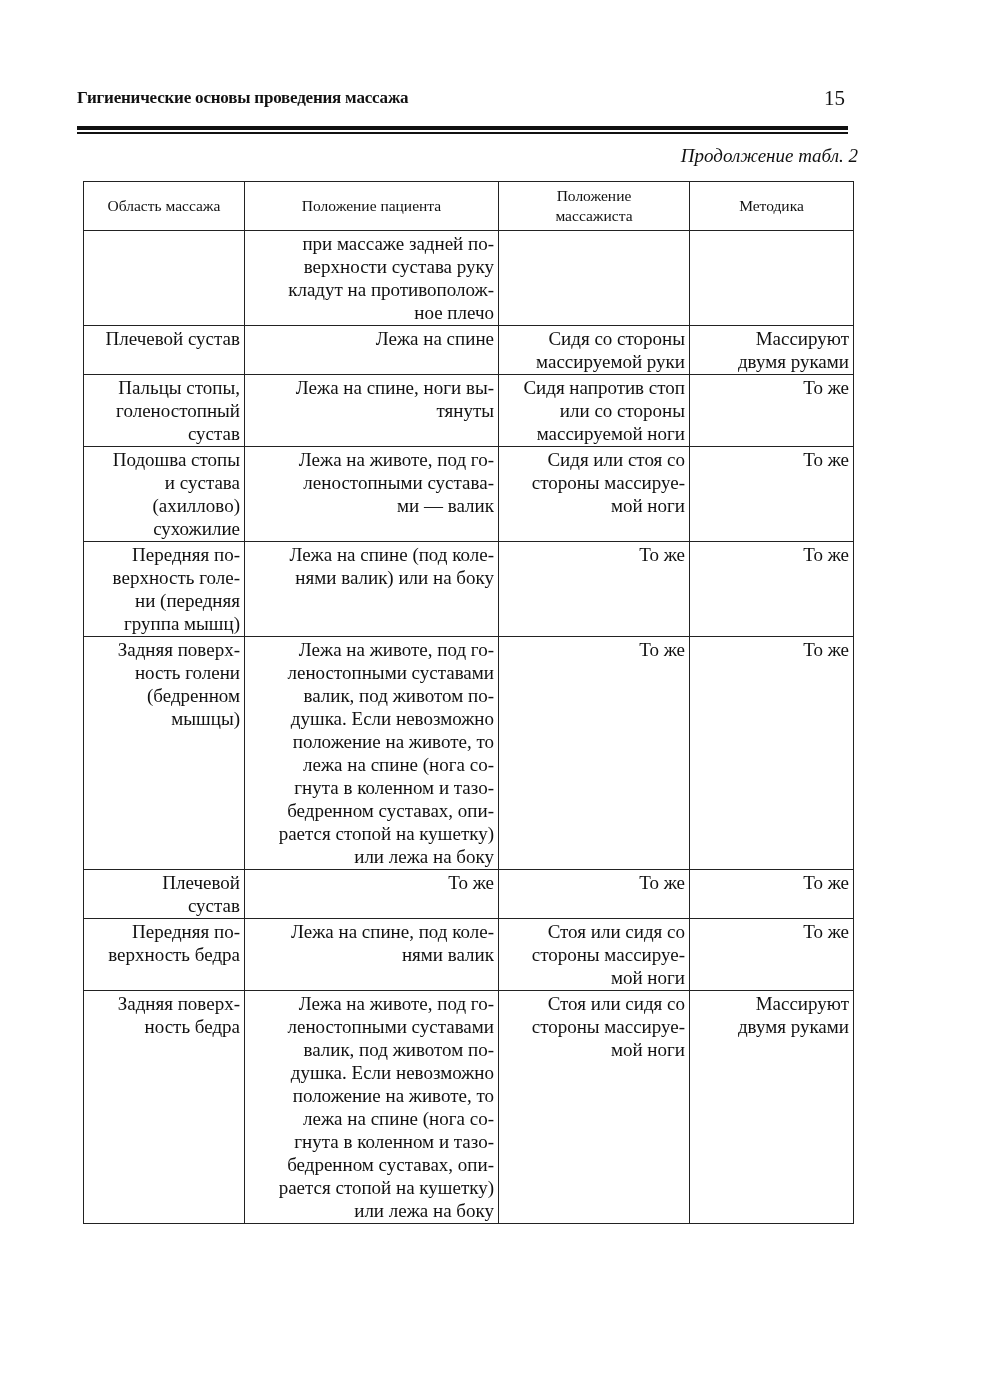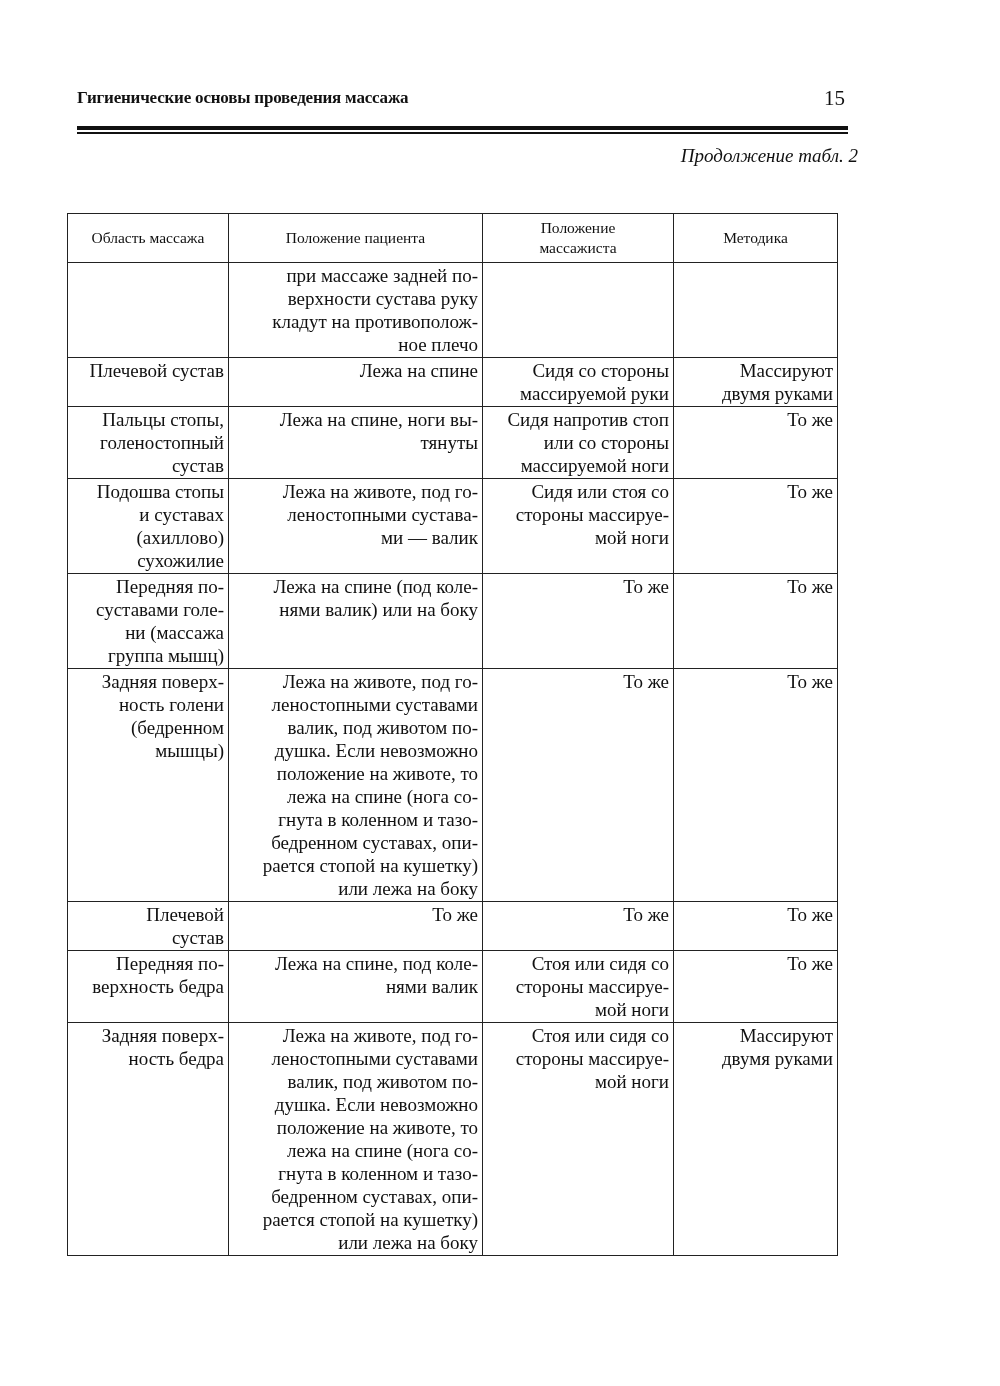--- a/index.html
+++ b/index.html
@@ -5,22 +5,22 @@
   html, body { margin:0; padding:0; background:#fff; }
   body { width:1000px; height:1386px; position:relative; overflow:hidden;
          font-family:"Liberation Serif", "DejaVu Serif", serif; color:#111; }
   .running-head { position:absolute; left:77px; top:86px; width:770px; height:26px;text-align:center; }
   .rh-title { position:absolute; left:0; top:2px; font-weight:bold; font-size:17px; letter-spacing:-0.2px; }
   .rh-page { position:absolute; right:2px; top:0; font-weight:normal; font-size:21px; }
   .rule { position:absolute; left:77px; width:771px; background:#111; }
   .rule.thick { top:126px; height:4px; }
   .rule.thin { top:132px; height:2px; }
   .caption { position:absolute; right:142px; top:145px; font-style:italic; font-size:19px; }
-  table { position:absolute; left:67px; top:181px; width:770px; border-collapse:collapse;
-          font-size:19px; line-height:23px; table-layout:fixed;margin-top:32px; }
+  table { position:absolute; left:83px; top:181px; width:770px; border-collapse:collapse;
+          font-size:19px; line-height:23px; table-layout:fixed; }
   td, th { border:1.5px solid #222; vertical-align:top; padding:1px 4px 1px 4px; text-align:right; }
   th { font-weight:normal; font-size:15.5px; line-height:20px; text-align:center; vertical-align:middle; height:46px; }
   col.c1 { width:161px; } col.c2 { width:254px; } col.c3 { width:191px; } col.c4 { width:164px; }
   td.section { font-style:italic; text-align:center; padding:0; line-height:24px; }
   .lines span { display:block; white-space:nowrap; }
 </style>
 </head>
 <body>
 
 <div class="running-head">
@@ -93,43 +93,43 @@
           <span>или со стороны</span>
           <span>массируемой ноги</span>
         </td>
         <td class="lines">
           <span>То же</span>
         </td>
       </tr>
       <tr>
         <td class="lines">
           <span>Подошва стопы</span>
-          <span>и суставах</span>
+          <span>и сустава</span>
           <span>(ахиллово)</span>
           <span>сухожилие</span>
         </td>
         <td class="lines">
           <span>Лежа на животе, под го-</span>
           <span>леностопными сустава-</span>
           <span>ми — валик</span>
         </td>
         <td class="lines">
           <span>Сидя или стоя со</span>
           <span>стороны массируе-</span>
           <span>мой ноги</span>
         </td>
         <td class="lines">
           <span>То же</span>
         </td>
       </tr>
       <tr>
         <td class="lines">
           <span>Передняя по-</span>
-          <span>суставами голе-</span>
-          <span>ни (массажа</span>
+          <span>верхность голе-</span>
+          <span>ни (передняя</span>
           <span>группа мышц)</span>
         </td>
         <td class="lines">
           <span>Лежа на спине (под коле-</span>
           <span>нями валик) или на боку</span>
         </td>
         <td class="lines">
           <span>То же</span>
         </td>
         <td class="lines">

